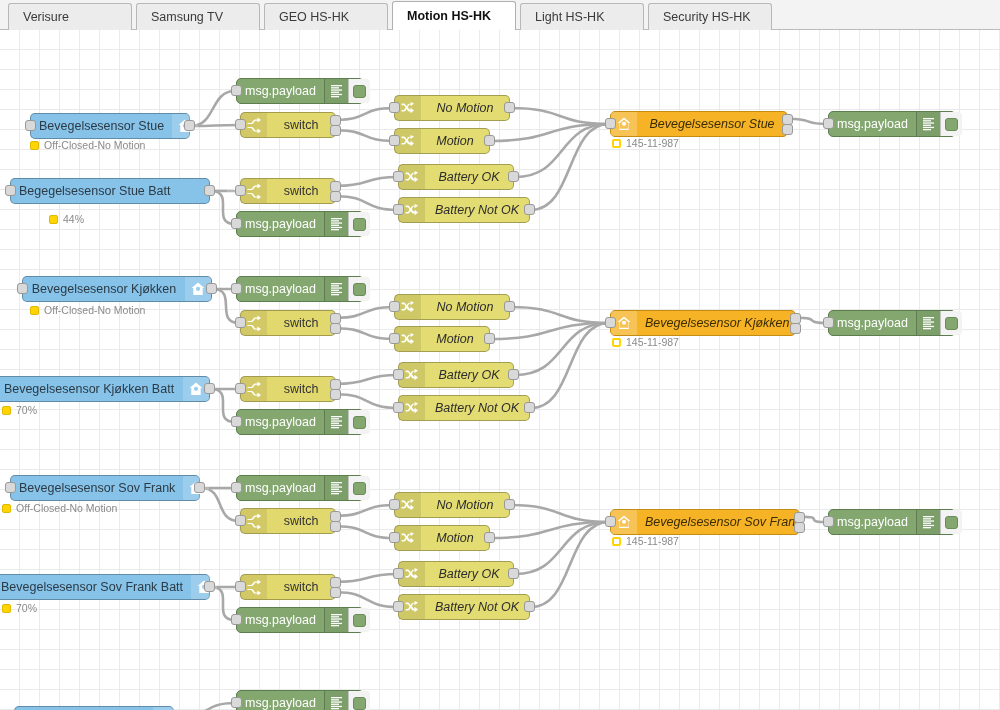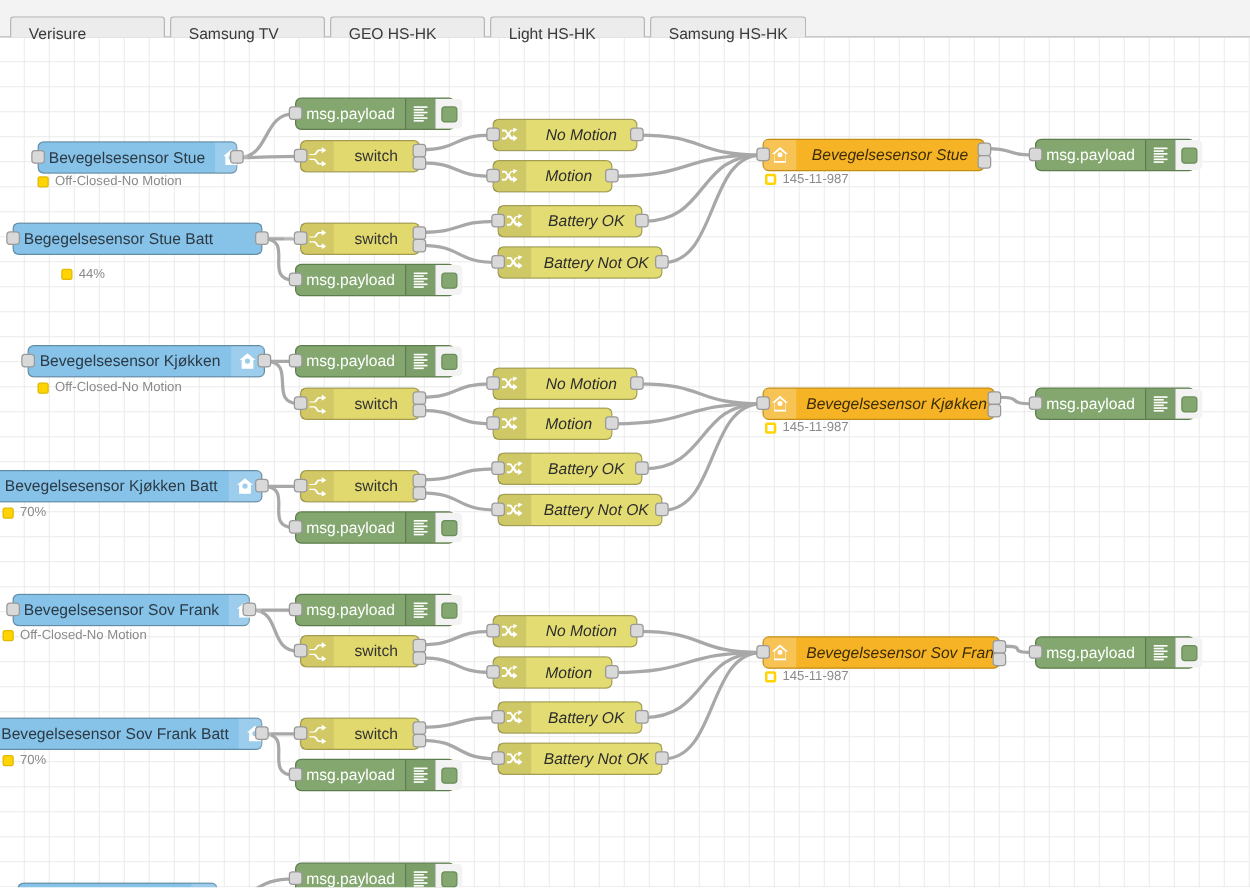--- a/index.html
+++ b/index.html
@@ -17,21 +17,21 @@
     position: absolute; top: 0; left: 0;
     width: 1000px; height: 30px;
     background: #f3f3f3;
     border-bottom: 1px solid #bbb;
     display: flex;
     align-items: flex-end;
     padding-left: 8px;
     z-index: 30;
   }
   .tab {
-    height: 17px;
+    height: 27px;
     line-height: 26px;
     padding: 0 14px;
     margin-right: 4px;
     min-width: 124px;
     background: #ececec;
     border: 1px solid #b8b8b8;
     border-bottom: none;
     border-radius: 3px 3px 0 0;
     font-size: 12.5px;
     color: #3a3a3a;
@@ -171,22 +171,23 @@
 </style>
 </head>
 <body>
 
 <div id="app">
 
   <div id="tabbar">
       <div class="tab">Verisure</div>
       <div class="tab">Samsung TV</div>
       <div class="tab">GEO HS-HK</div>
+      <div class="tab active">Motion HS-HK</div>
       <div class="tab">Light HS-HK</div>
-      <div class="tab">Samsung HS-HK</div>
+      <div class="tab">Security HS-HK</div>
     </div>
 
   <div id="canvas">
     <svg id="wires">
         <path d="M191,96 C216,96 210,61 235,61" fill="none" stroke="#a8a8a8" stroke-width="2.6" stroke-linecap="round"></path>
         <path d="M191,96 C217.4,96 212.6,95 239,95" fill="none" stroke="#a8a8a8" stroke-width="2.6" stroke-linecap="round"></path>
         <path d="M337,89.8 C367.8,89.8 362.2,78 393,78" fill="none" stroke="#a8a8a8" stroke-width="2.6" stroke-linecap="round"></path>
         <path d="M337,100.2 C367.8,100.2 362.2,111 393,111" fill="none" stroke="#a8a8a8" stroke-width="2.6" stroke-linecap="round"></path>
         <path d="M211,161 C236,161 214,161 239,161" fill="none" stroke="#a8a8a8" stroke-width="2.6" stroke-linecap="round"></path>
         <path d="M211,161 C236,161 210,194 235,194" fill="none" stroke="#a8a8a8" stroke-width="2.6" stroke-linecap="round"></path>

